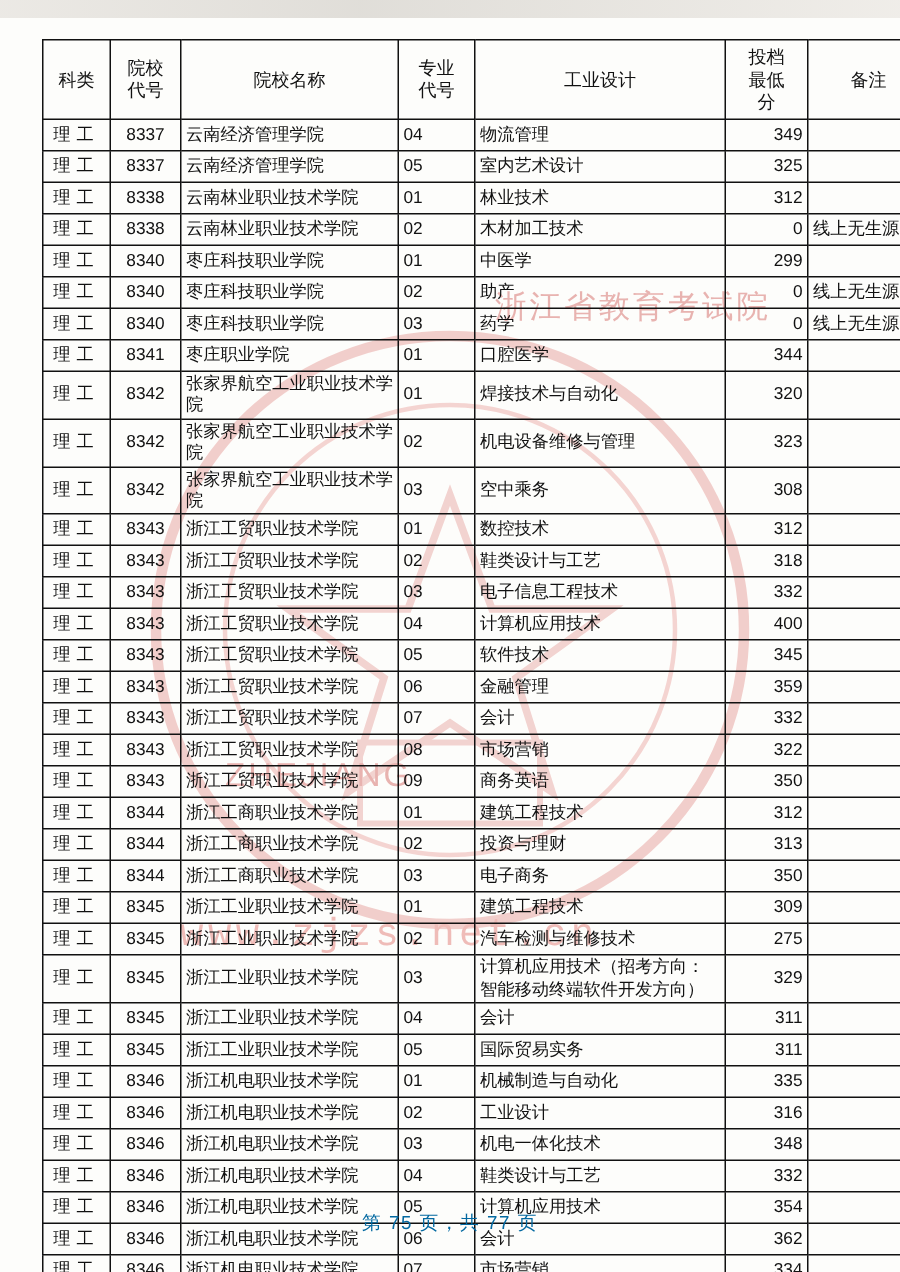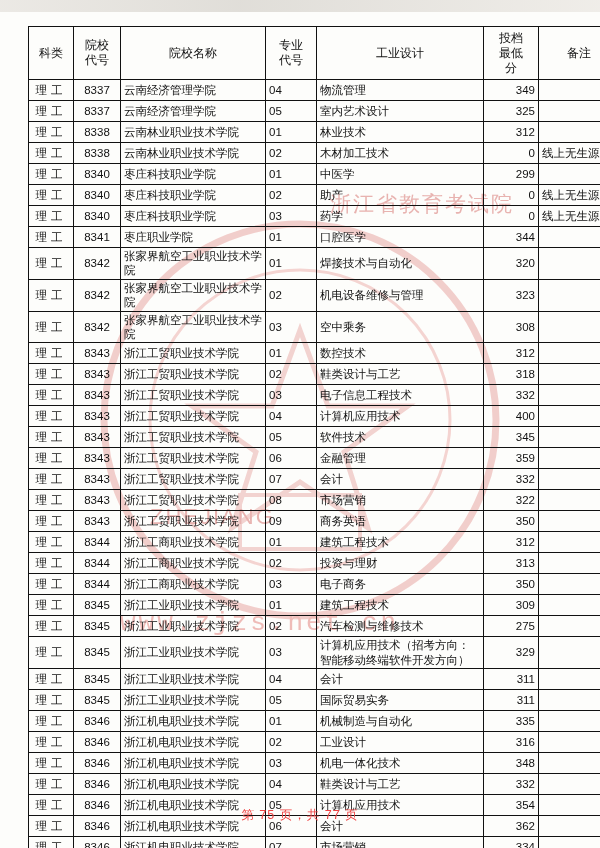--- a/index.html
+++ b/index.html
@@ -95,21 +95,21 @@
   .footer {
     position: absolute;
     left: 0;
     bottom: 24px;
     width: 600px;
     text-align: center;
     z-index: 2;
   }
   .footer span {
     font-size: 12.5px;
-    color: #ef4444;
+    color: #0369a1;
     letter-spacing: 1px;
   }
   .zymc-2line { line-height: 1.2; }
 </style>
 </head>
 <body>
 
 <div class="topbar"></div>
 
 <svg class="watermark" viewBox="0 0 420 420">

